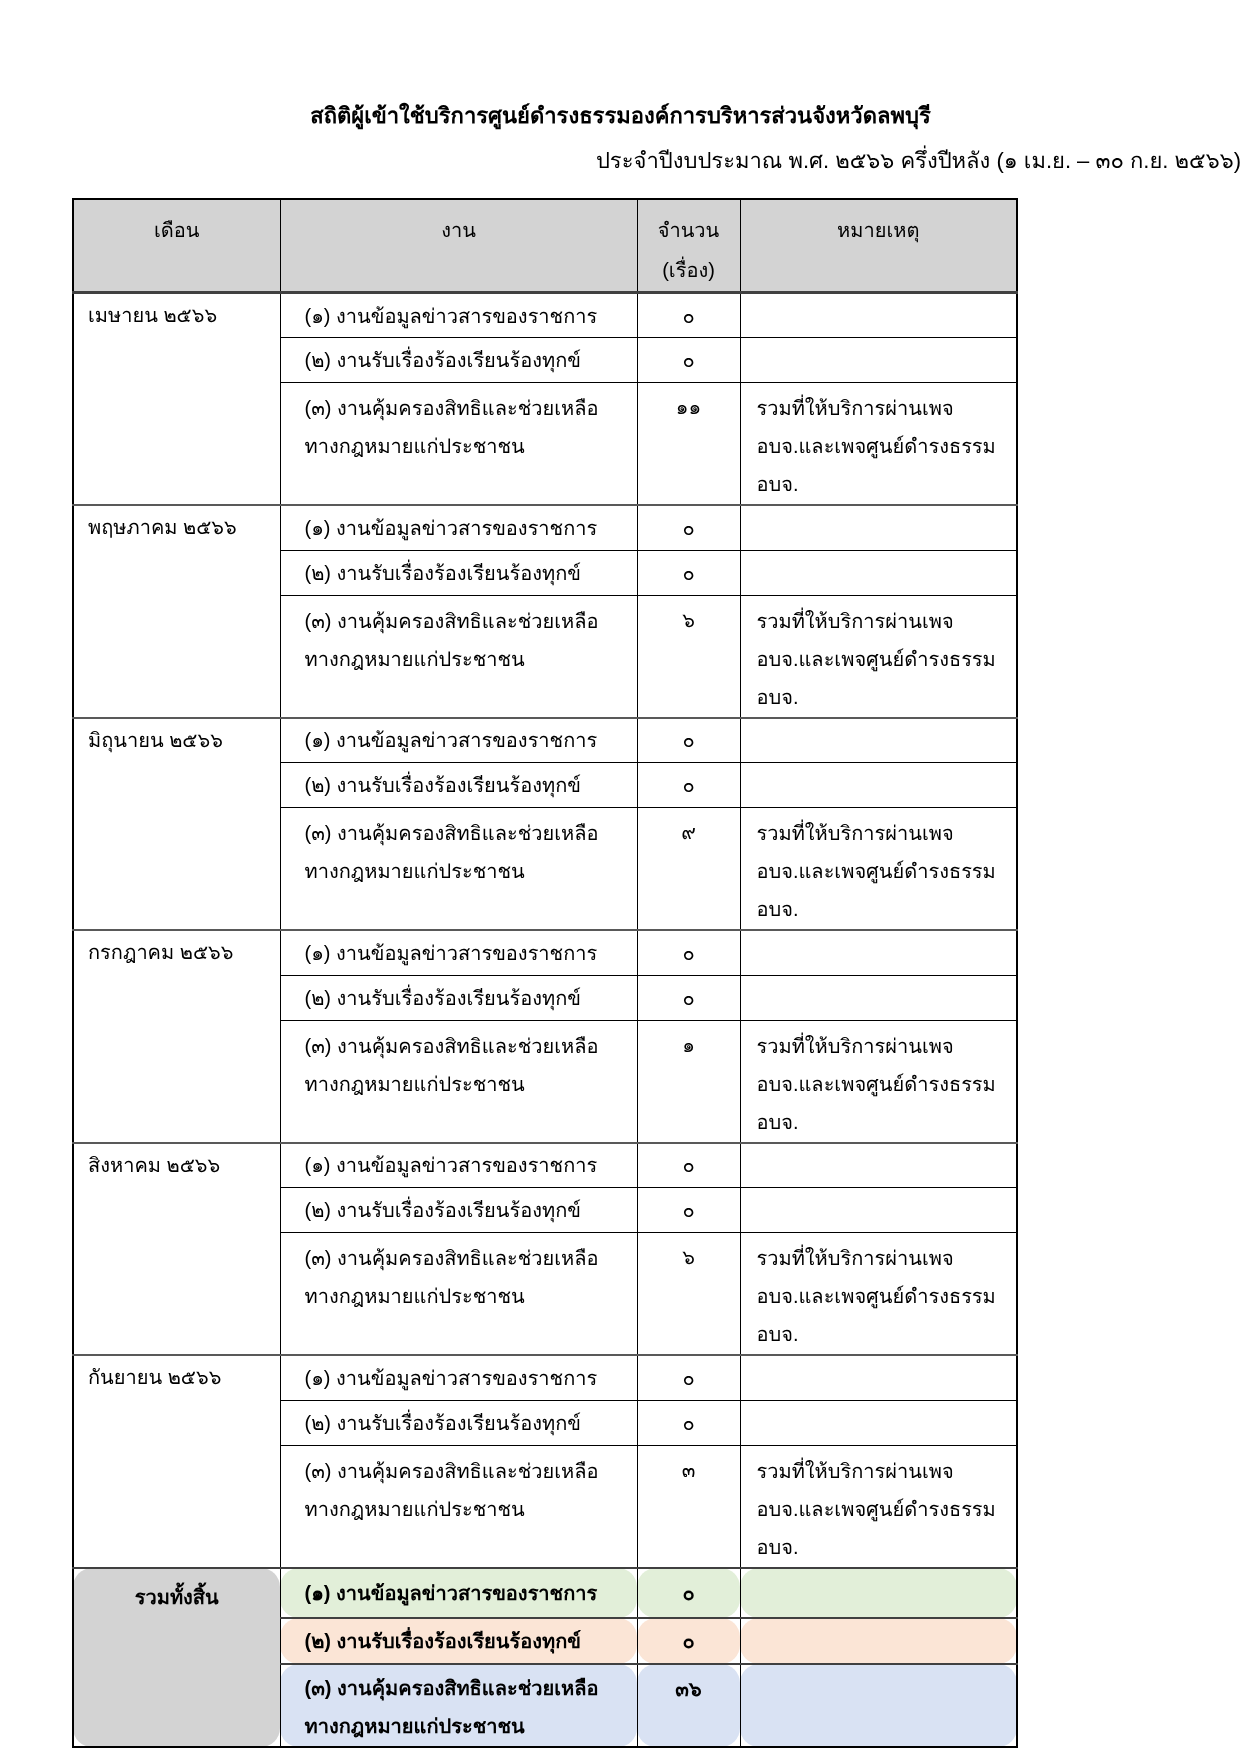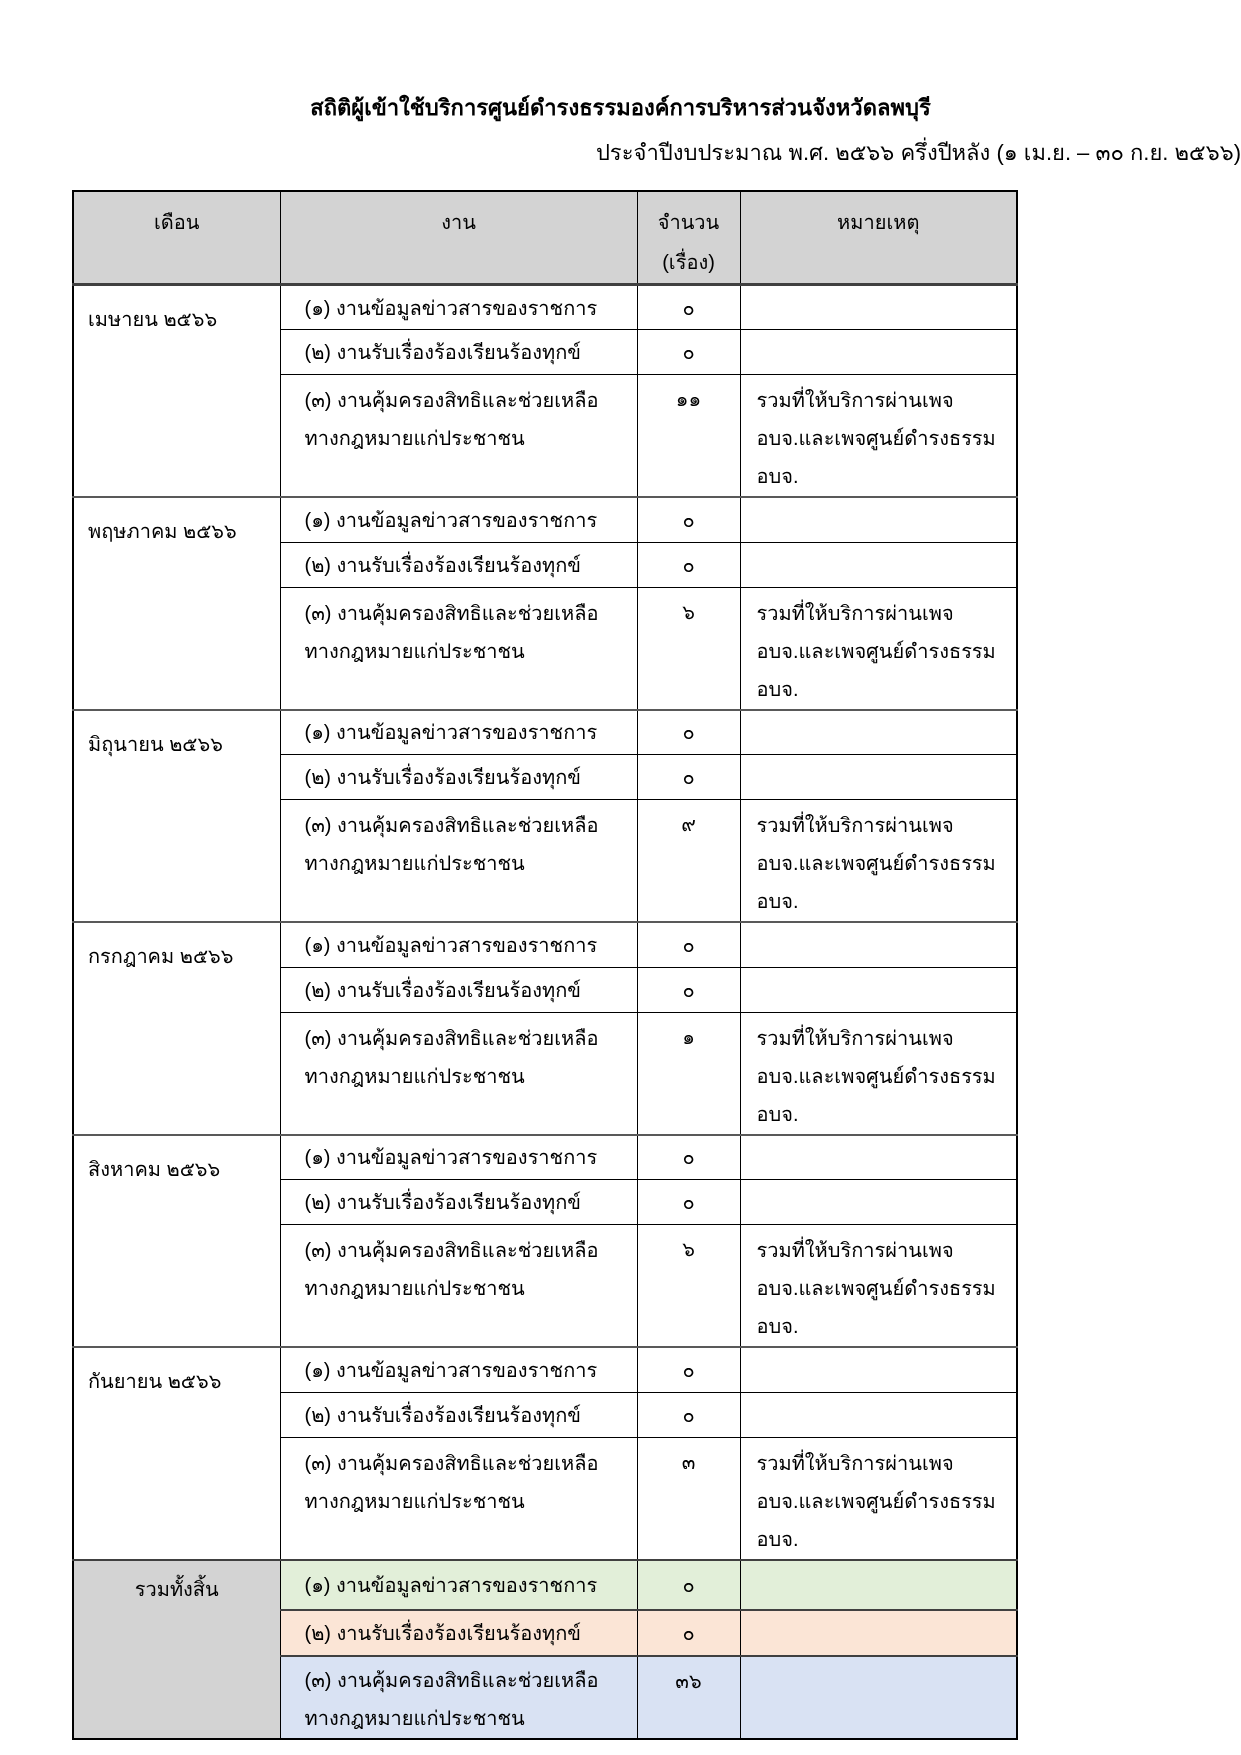--- a/index.html
+++ b/index.html
@@ -12,21 +12,21 @@
     height: 1755px;
     font-family: "Liberation Sans", "DejaVu Sans", sans-serif;
     color: #000;
     position: relative;
   }
   .page-title {
     text-align: center;
     font-size: 22px;
     font-weight: bold;
     padding-top: 90px;
-    margin: 0;
+    margin: 8px;
   }
   .page-subtitle {
     text-align: right;
     font-size: 22px;
     font-weight: normal;
     margin: 10px 0 0 0;
   }
   table.stats {
     border-collapse: collapse;
     table-layout: fixed;
@@ -48,21 +48,21 @@
     vertical-align: top;
     height: 82px;
     padding-top: 10px;
     line-height: 40px;
     border-bottom: 3px solid #404040;
   }
   
   .month-cell {
     vertical-align: top;
     text-align: left;
-    padding: 18px 6px 0 14px;
+    padding: 6px 6px 0 14px;
     line-height: 30px;
   }
   .work-cell {
     text-align: left;
     padding-left: 24px;
     line-height: 38px;
   }
   .count-cell { text-align: center; }
   .note-cell {
     text-align: left;
@@ -79,21 +79,21 @@
   
   tr.group-start td { border-top: 2.5px solid #595959; }
   
   .total-label {
     background: var(--header-bg, #d3d3d3);
     text-align: center;
     font-weight: bold;
     vertical-align: top;
     padding: 12px 4px 0 4px;
   }
-  tr.total td { font-weight: normal; }
+  tr.total td { font-weight: bold; border-radius: 19px; }
   tr.total-r1 td { height: 50px; }
   tr.total-r2 td { height: 46px; }
   tr.total-r3 td {
     height: 80px;
     vertical-align: top;
     padding-top: 4px;
   }
   tr.total-r3 .count-cell { padding-top: 8px; }
   td.bg-green { background: var(--total-green, #e2efd9); }
   td.bg-peach { background: var(--total-peach, #fbe5d6); }

